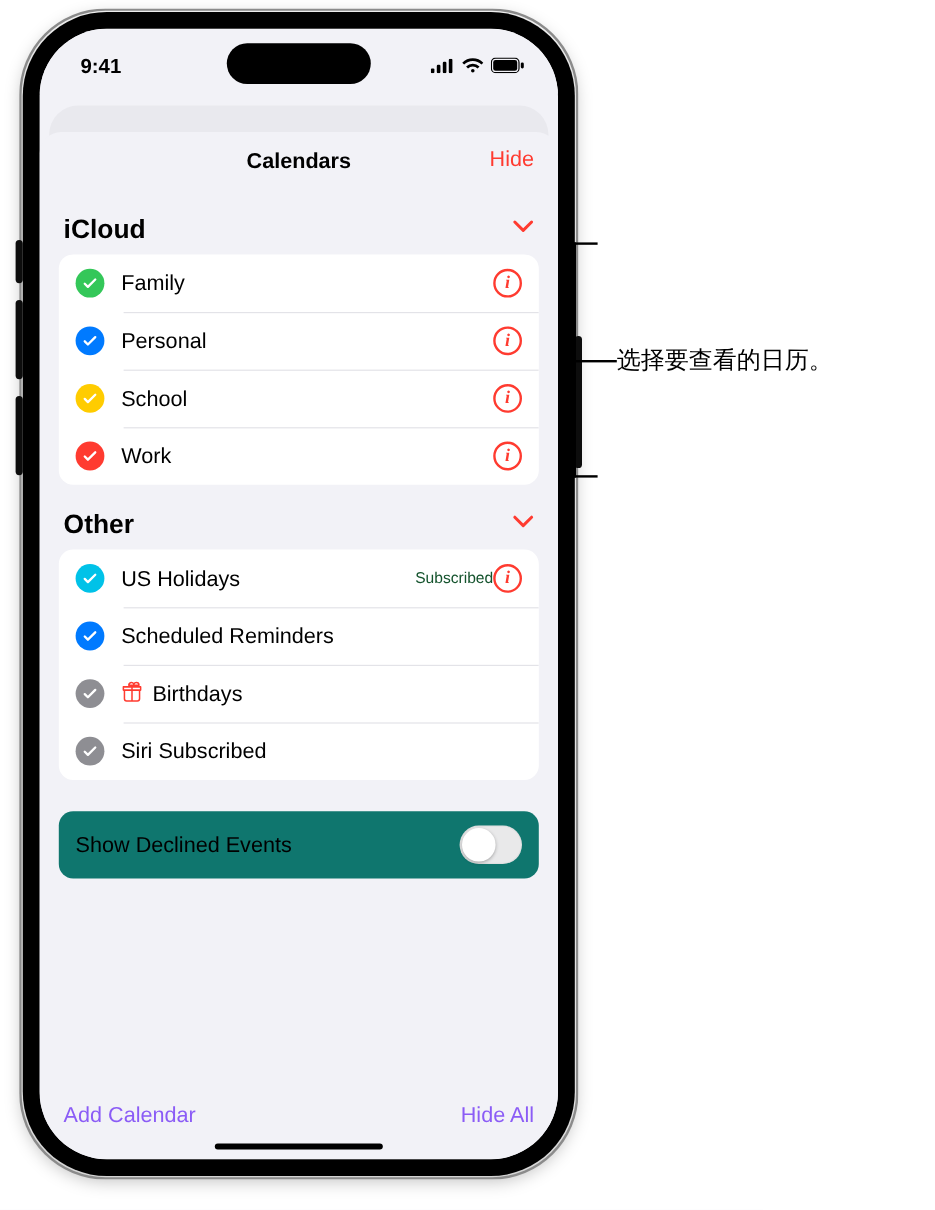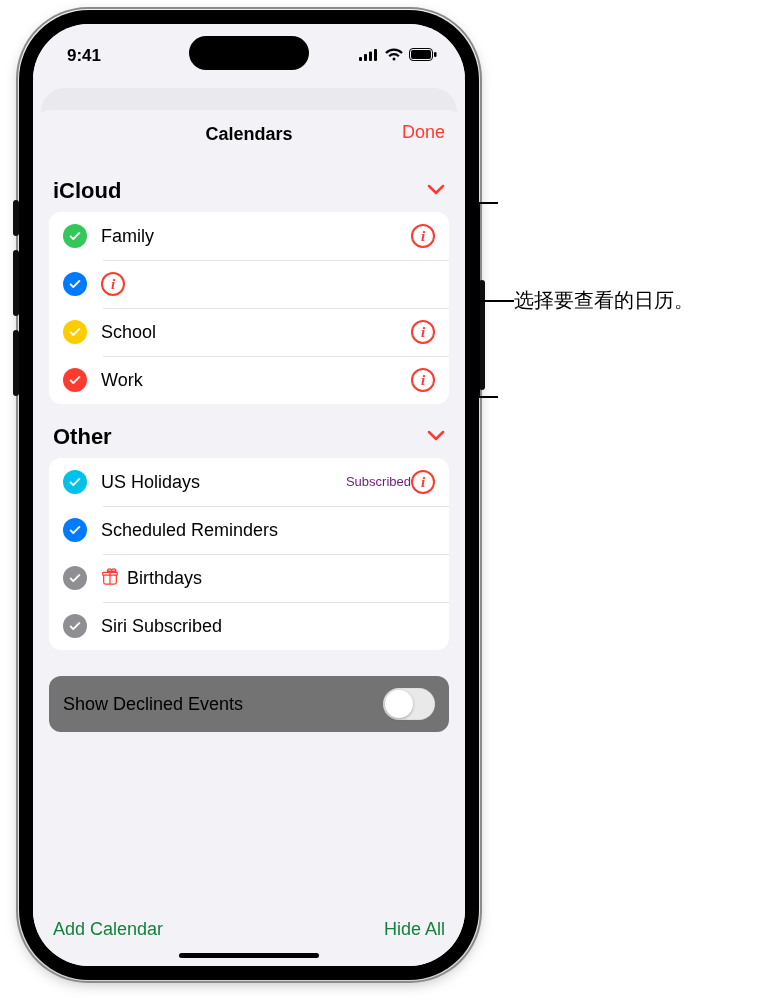--- a/index.html
+++ b/index.html
@@ -75,44 +75,44 @@
   }
   .row + .row::before {
     content:""; position:absolute; left:54px; right:0; top:0; height:1px; background:#e3e3e8;
   }
   .check {
     width:24px; height:24px; border-radius:50%; display:flex; align-items:center; justify-content:center;
     color:#fff; flex:0 0 24px; margin-right:14px;
   }
   .check svg { width:14px; height:14px; }
   .row .label { font-size:18px; flex:1; color:#000; }
-  .row .sub { font-size:13px; color:#701a75; margin-top:2px; }
+  .row .sub { font-size:13px; color:#14532d; margin-top:2px; }
   .textcol { flex:1; display:flex; flex-direction:row; }
   .info {
     width:24px; height:24px; border:2px solid #ff3b30; border-radius:50%;
     display:flex; align-items:center; justify-content:center; color:#ff3b30;
     flex:0 0 24px;
   }
   .info span { font-family: Georgia, serif; font-style:italic; font-weight:600; font-size:15px; line-height:1; }
   .gift { color:#ff3b30; margin-right:8px; flex:0 0 18px; }
 
-  .toggle-row { background:#737373; border-radius:12px; margin-top:26px; display:flex; align-items:center; justify-content:space-between; padding:12px 14px; }
+  .toggle-row { background:#0f766e; border-radius:12px; margin-top:26px; display:flex; align-items:center; justify-content:space-between; padding:12px 14px; }
   .toggle-row .label { font-size:18px; }
   .switch {
     width:52px; height:32px; background:#e9e9ea; border-radius:16px; position:relative;
     box-shadow: inset 0 0 0 1px rgba(0,0,0,.04);
   }
   .switch::after {
     content:""; position:absolute; left:2px; top:2px; width:28px; height:28px;
     background:#fff; border-radius:50%; box-shadow:0 1px 3px rgba(0,0,0,.3);
   }
 
   .sheet-footer {
     display:flex; justify-content:space-between; padding: 16px 20px 26px;
-    font-size:18px; color:#15803d;
+    font-size:18px; color:#8b5cf6;
   }
 
   .home-indicator {
     position:absolute; bottom:8px; left:50%; transform:translateX(-50%);
     width:140px; height:5px; background:#000; border-radius:3px;
   }
 
   
   .callout {
     position:absolute; left:500px; top:192px;
@@ -168,21 +168,21 @@
               </svg>
           </span>
         </div>
       </div>
 
       <div class="sheet-back"></div>
 
       <div class="sheet">
         <div class="sheet-header">
           <span>Calendars</span>
-          <span class="done">Done</span>
+          <span class="done">Hide</span>
         </div>
 
         <div class="content">
 
           <div class="section-header">
             <span class="title">iCloud</span>
             <span class="chev">
               <svg width="18" height="12" viewBox="0 0 18 12">
                   <path d="M2 2l7 7 7-7" stroke="#ff3b30" stroke-width="2.5" fill="none" stroke-linecap="round" stroke-linejoin="round"></path>
                 </svg>
@@ -199,20 +199,21 @@
               <span class="info">
                   <span>i</span>
                 </span>
             </div>
             <div class="row">
               <span class="check" style="background:#007aff">
                   <svg viewBox="0 0 16 16">
                     <path d="M3 8.5l3 3 7-7" stroke="#fff" stroke-width="2.2" fill="none" stroke-linecap="round" stroke-linejoin="round"></path>
                   </svg>
                 </span>
+              <span class="label">Personal</span>
               <span class="info">
                   <span>i</span>
                 </span>
             </div>
             <div class="row">
               <span class="check" style="background:#ffcc00">
                   <svg viewBox="0 0 16 16">
                     <path d="M3 8.5l3 3 7-7" stroke="#fff" stroke-width="2.2" fill="none" stroke-linecap="round" stroke-linejoin="round"></path>
                   </svg>
                 </span>

